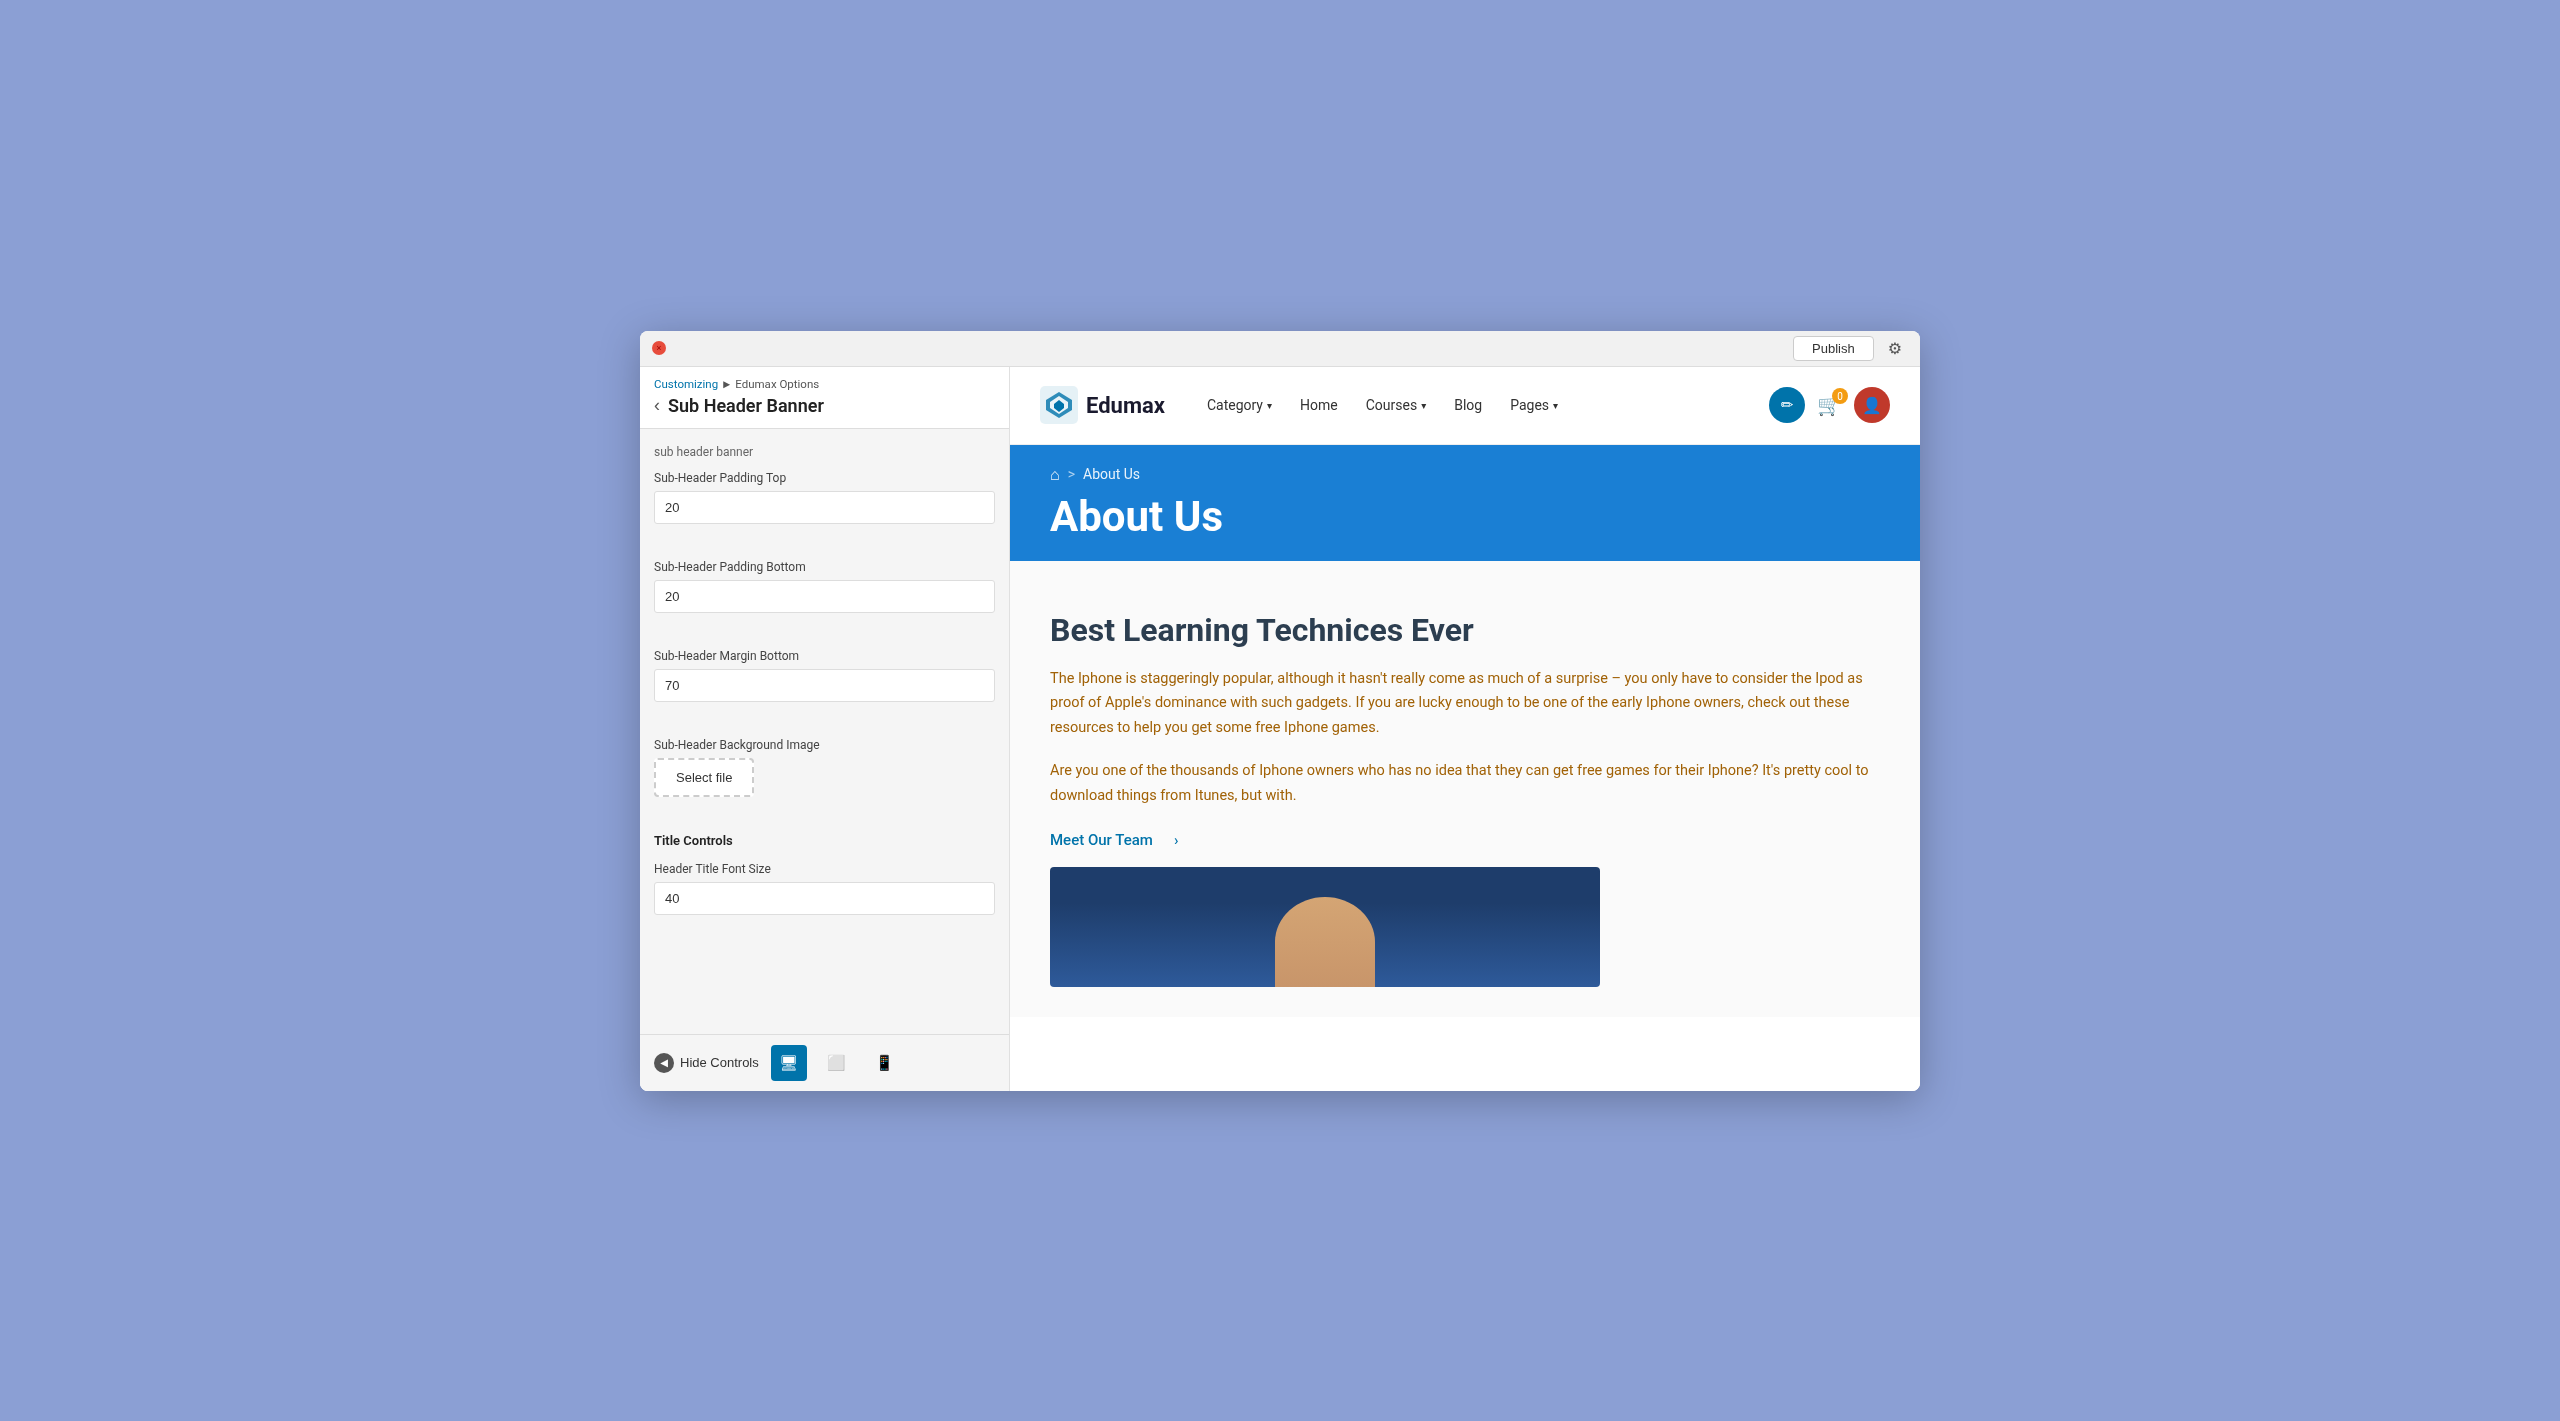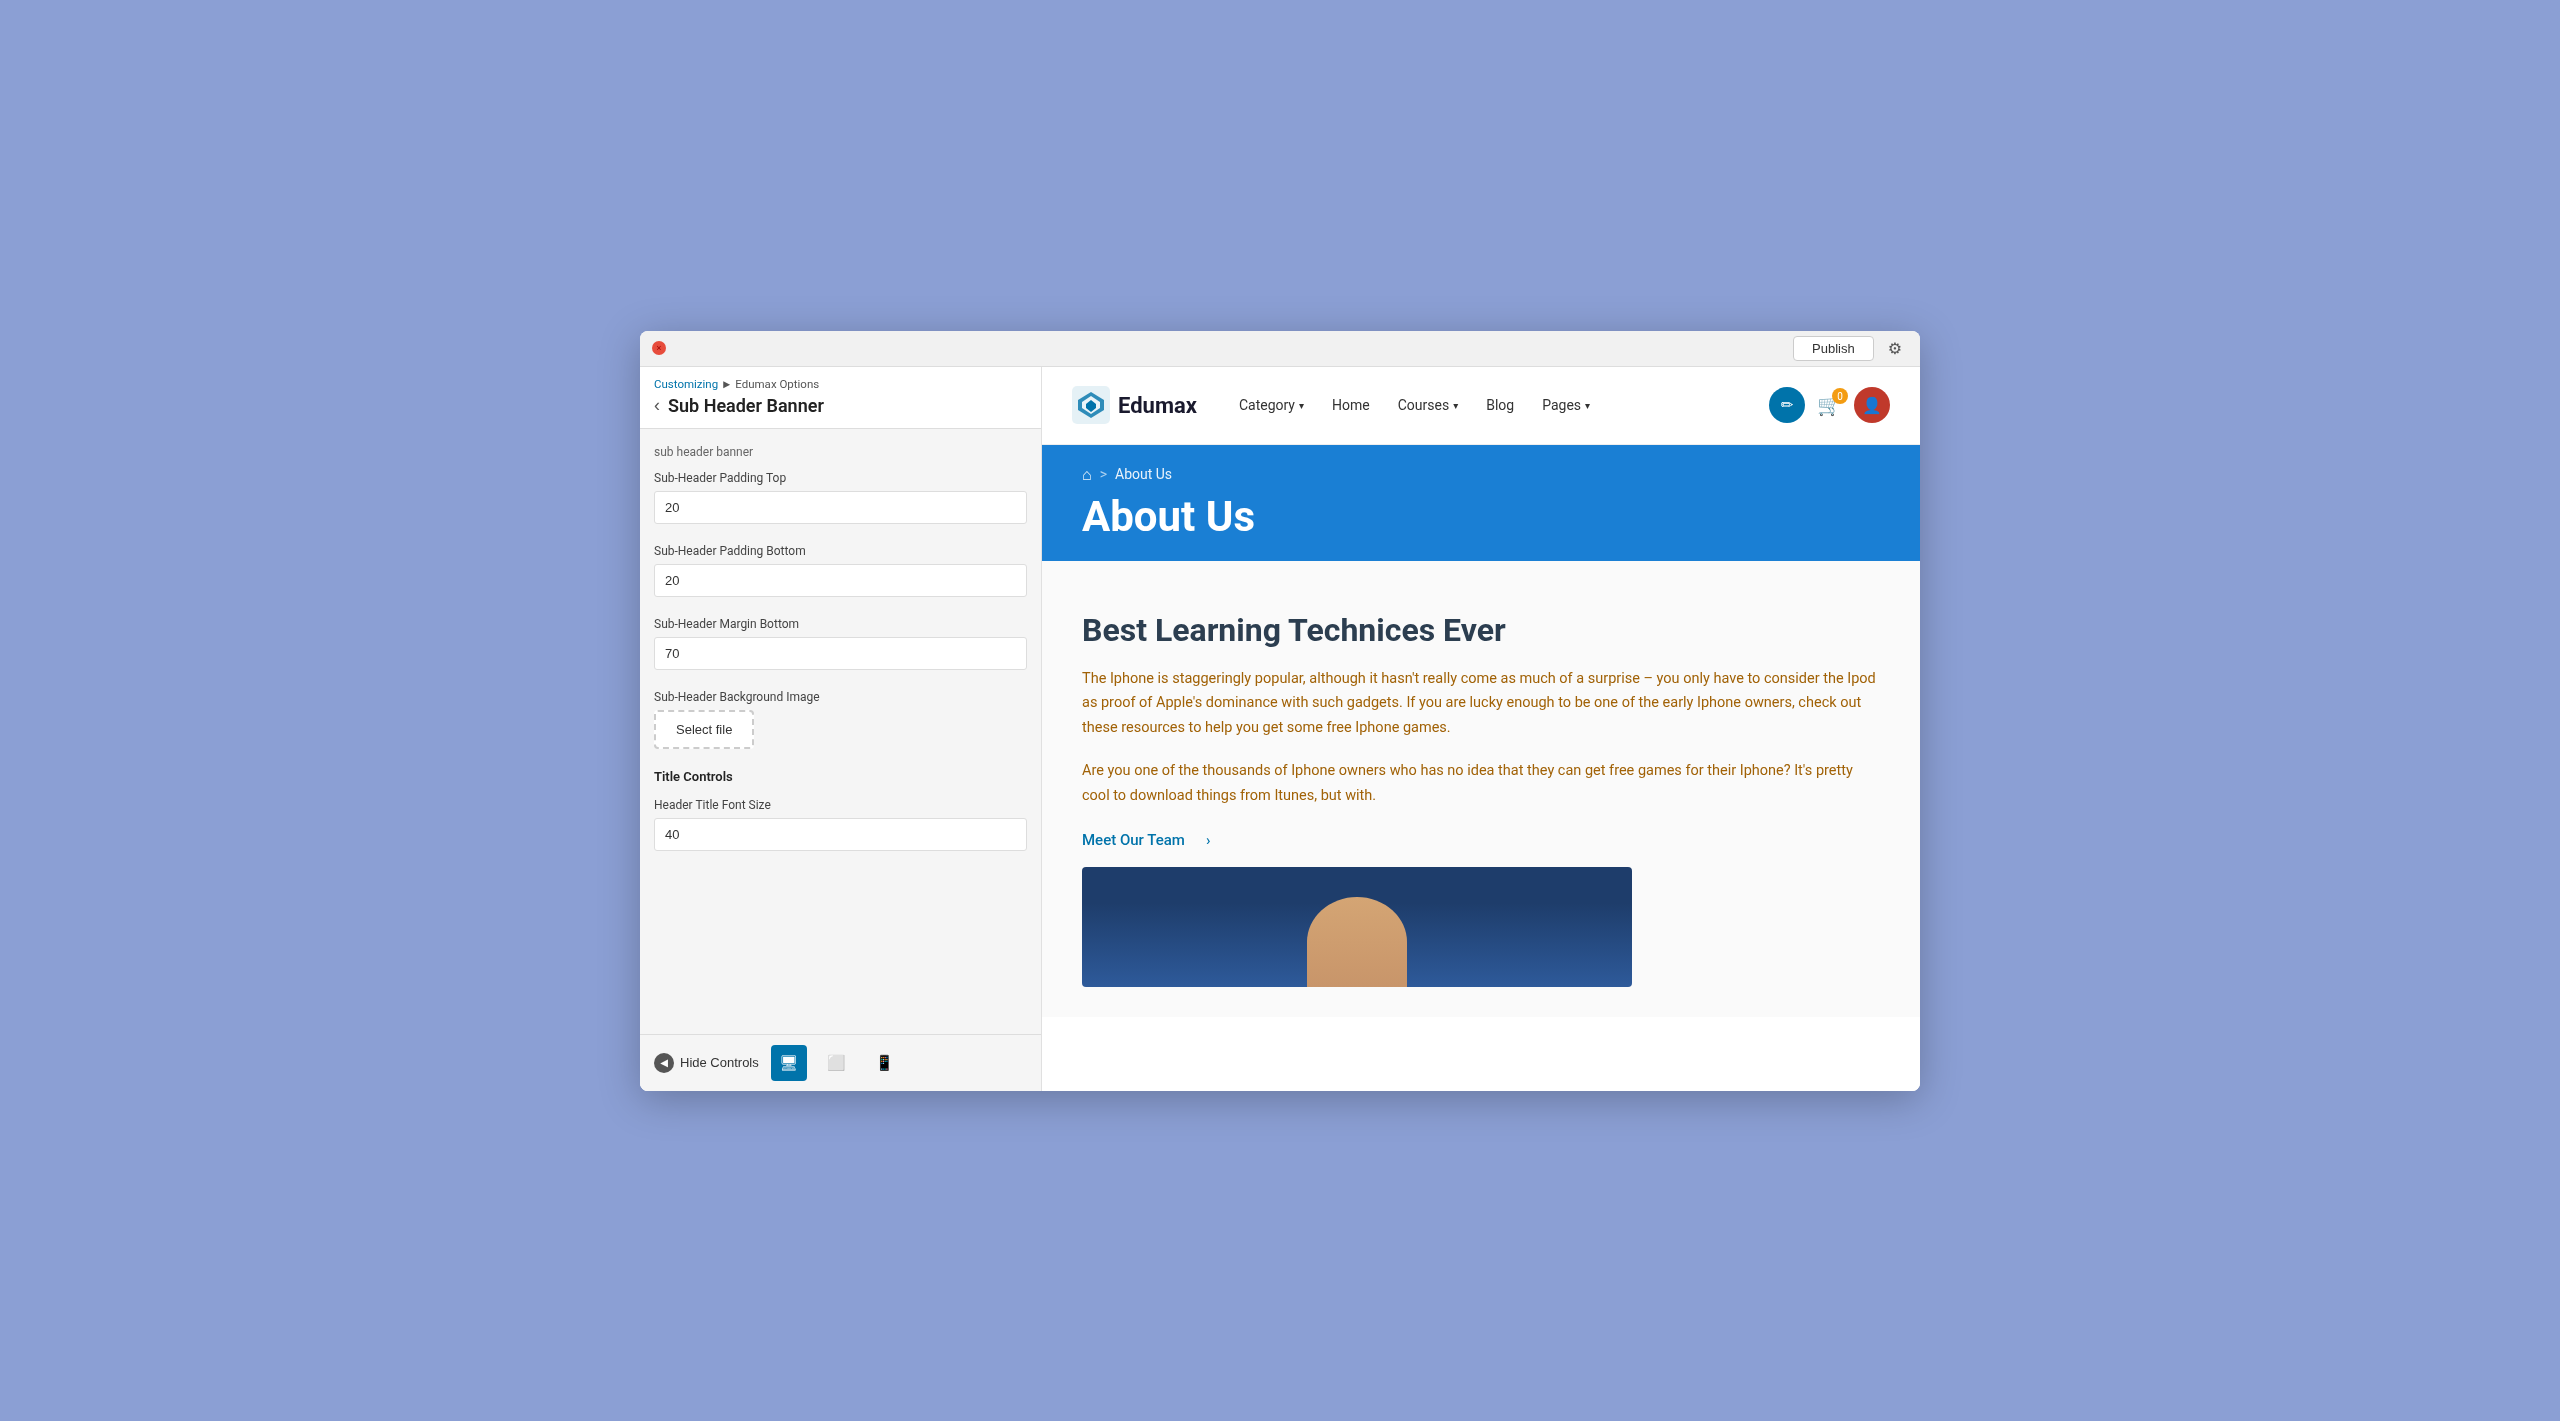--- a/index.html
+++ b/index.html
@@ -61,21 +61,21 @@
       padding: 2px 6px;
     }
     
     .main-layout {
       display: flex;
       flex: 1;
       overflow: hidden;
     }
     
     .sidebar {
-      width: 402px;
+      width: 370px;
       background: #f5f5f5;
       border-right: 1px solid #e0e0e0;
       display: flex;
       flex-direction: column;
       flex-shrink: 0;
     }
     .sidebar-header {
       background: #fff;
       padding: 10px 14px 12px;
       border-bottom: 1px solid #ddd;
@@ -108,21 +108,21 @@
       overflow-y: auto;
       padding: 16px 14px;
     }
     .section-label {
       font-size: 12px;
       color: #666;
       margin-bottom: 12px;
       font-weight: 400;
     }
     .field-group {
-      margin-bottom: 20px;
+      margin-bottom: 36px;
     }
     .field-label {
       font-size: 12px;
       color: #444;
       margin-bottom: 6px;
       font-weight: 400;
     }
     .field-input {
       width: 100%;
       padding: 8px 10px;

